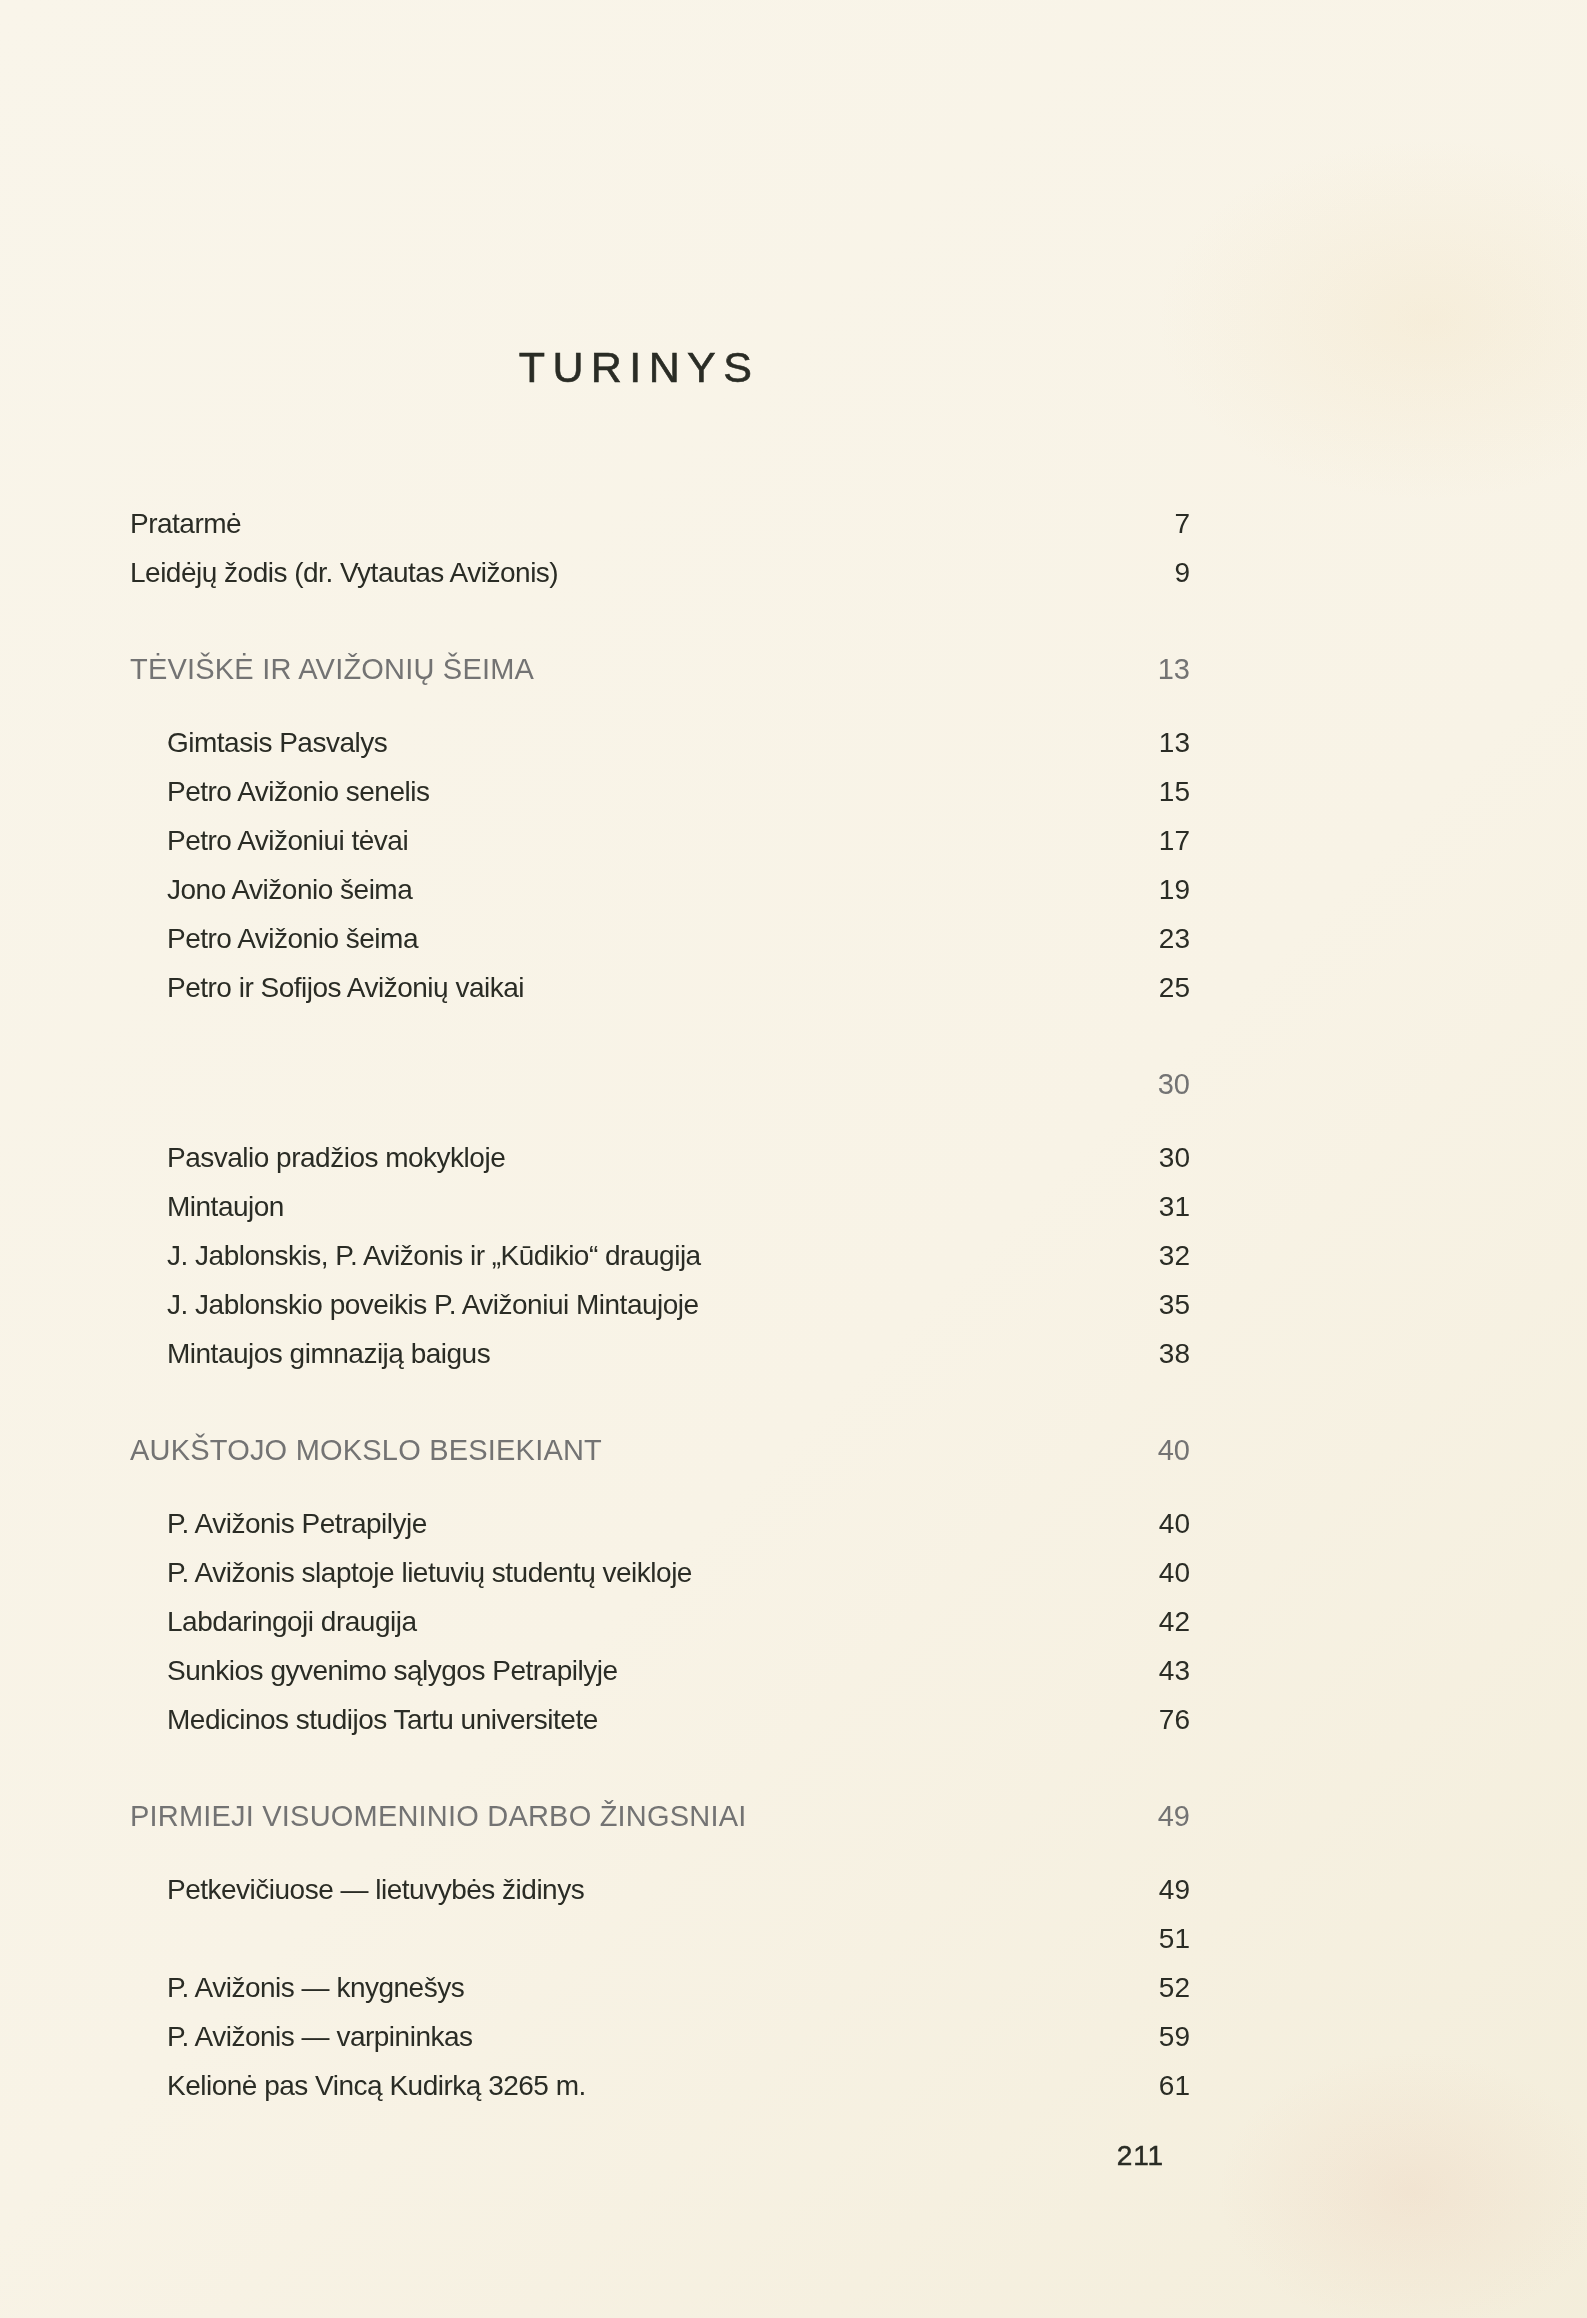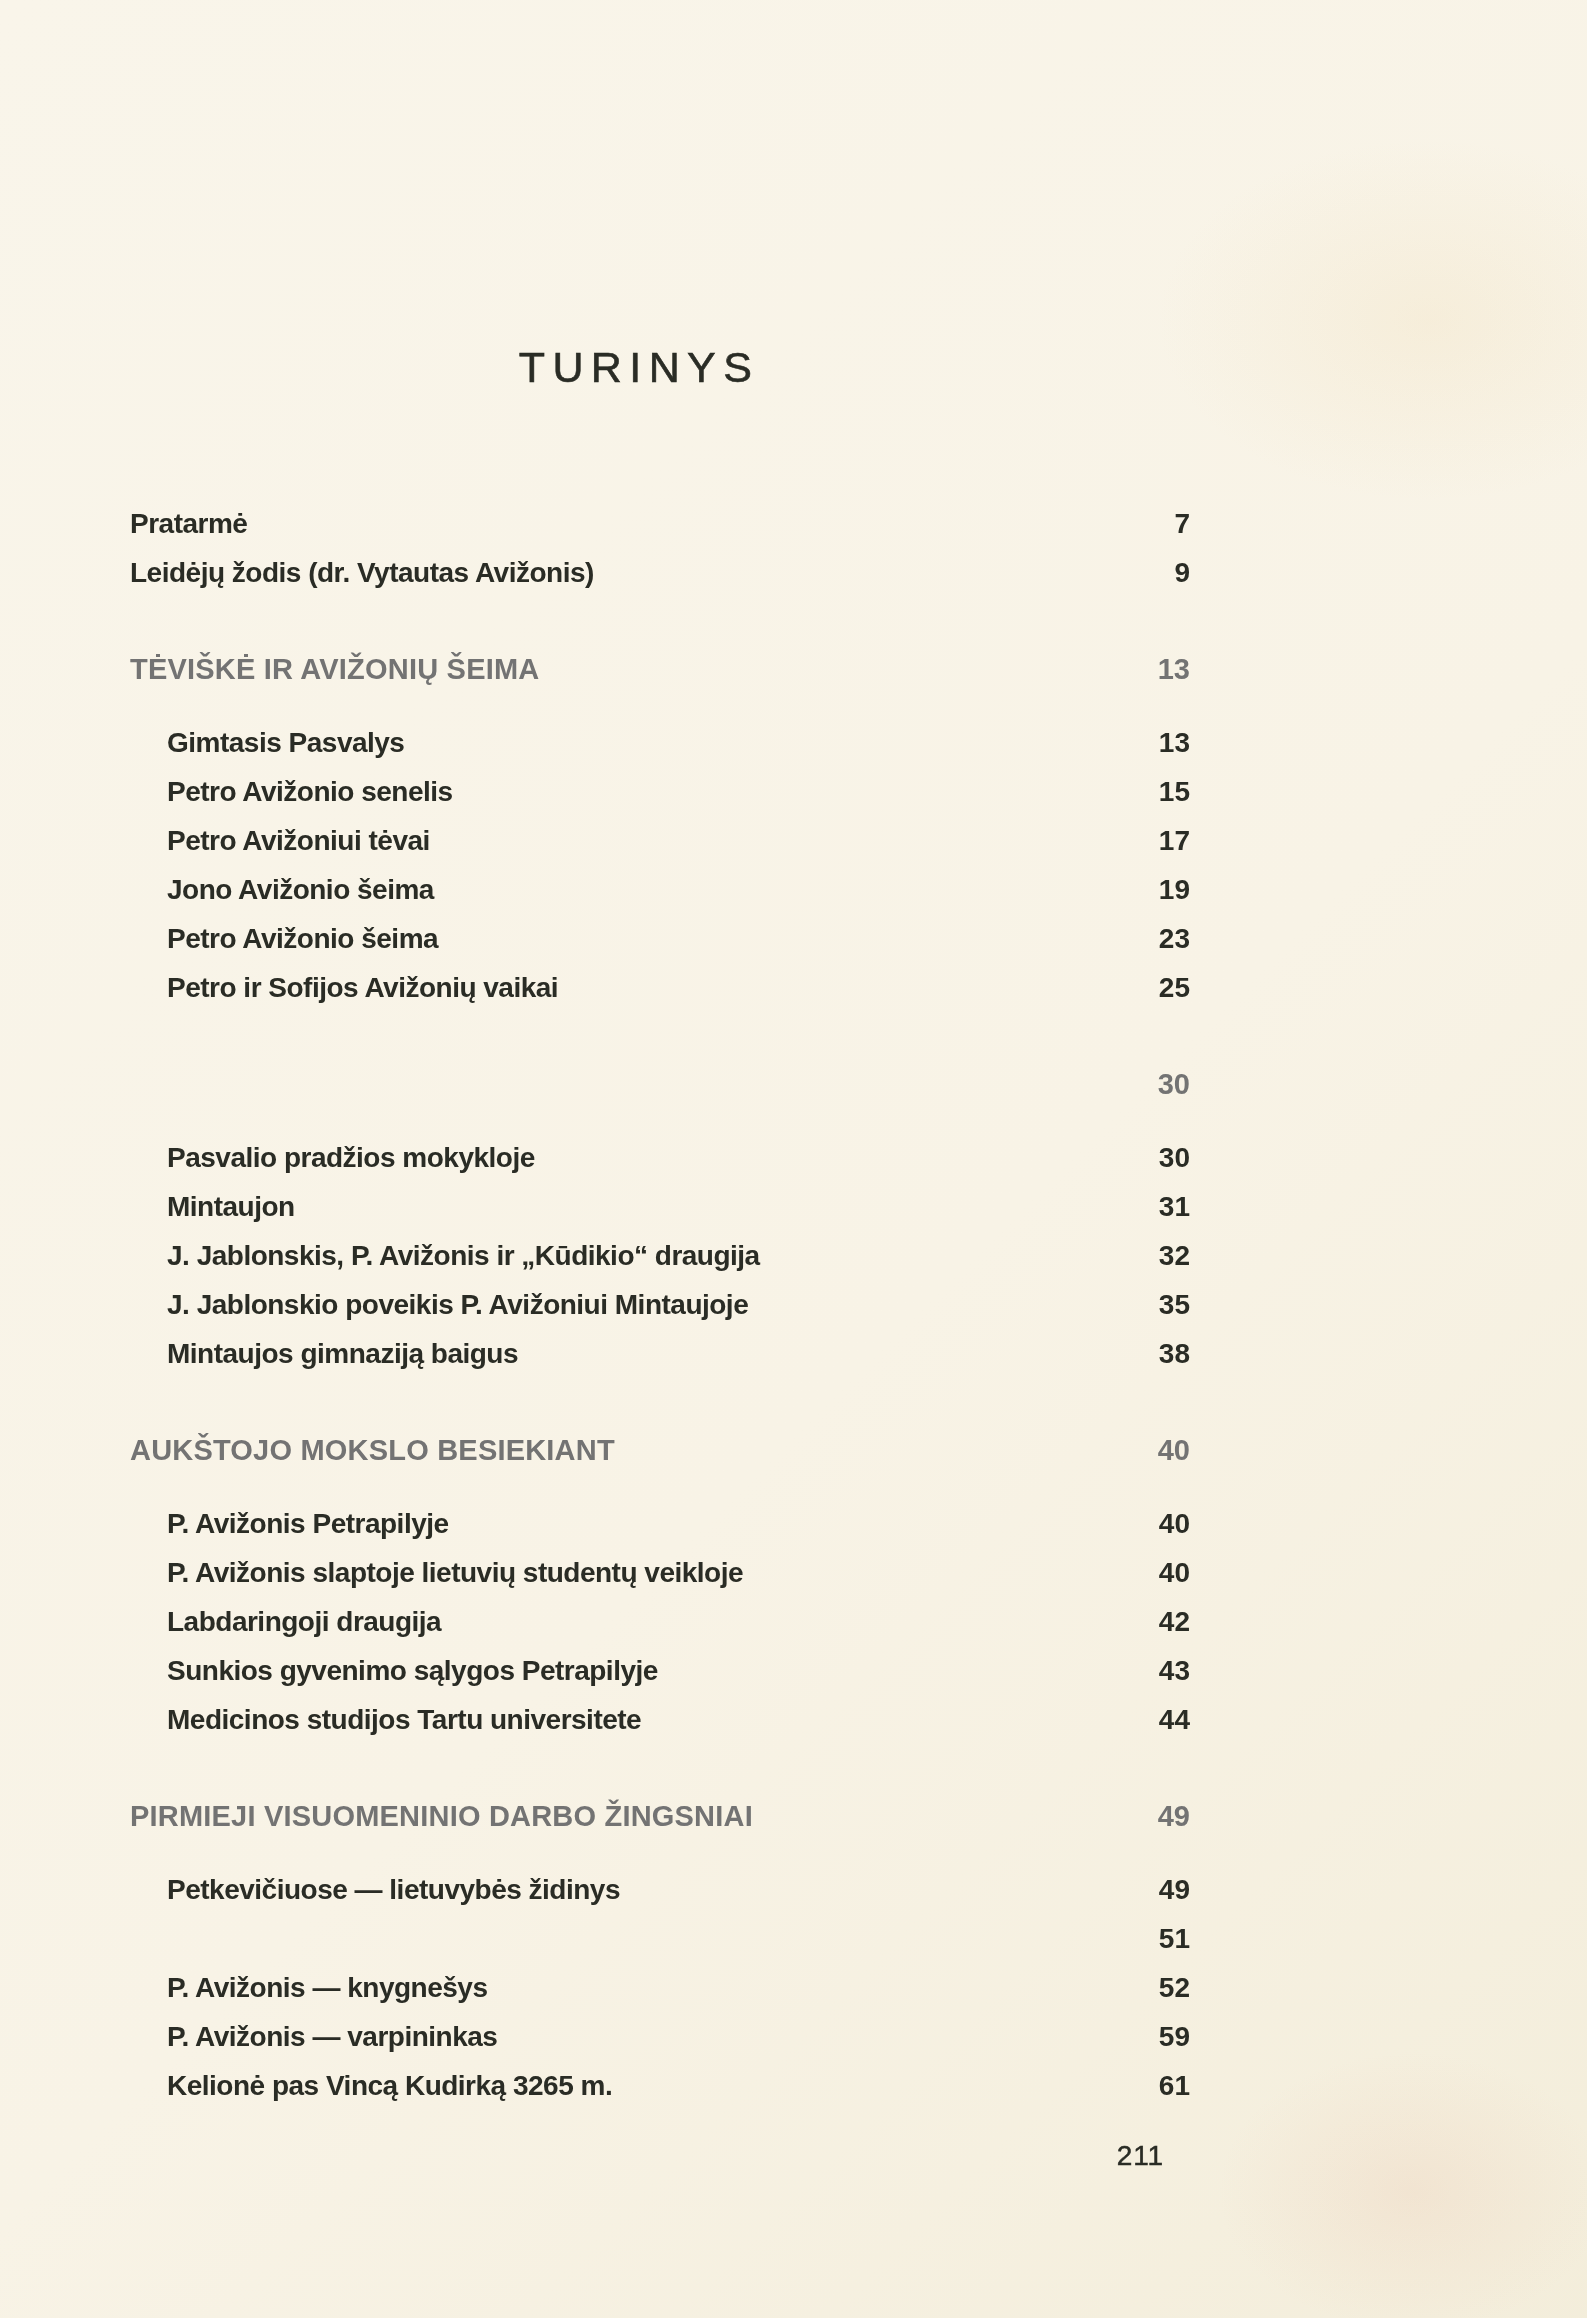--- a/index.html
+++ b/index.html
@@ -22,21 +22,21 @@
     display:block;height:45px;line-height:45px;
     font-size:43px;font-weight:400;letter-spacing:7.4px;
     -webkit-text-stroke:0.6px #2a2c25;
     text-align:center;position:relative;left:-21px;
     white-space:nowrap;
   }
   .toc{margin-top:109px;}
   .row{
     display:flex;align-items:center;
     height:49px;line-height:49px;
-    font-size:28px;font-weight:700;letter-spacing:-0.5px;
+    font-size:28px;font-weight:400;letter-spacing:-0.5px;
     white-space:nowrap;overflow:hidden;
   }
   .row-head{font-size:29px;letter-spacing:0.2px;color:#737373;}
   .lvl-sub{padding-left:37px;}
   .before-head{margin-top:48px;}
   .after-head{margin-top:24px;}
   .label{flex:0 0 auto;}
   .dots{
     flex:1 1 auto;display:block;margin:0 9.3px 0 12px;
     background-image:radial-gradient(circle at 3.2px 31px,#32332c 2.4px,rgba(50,51,44,0) 3px);
@@ -174,21 +174,21 @@
 
     <div class="row lvl-sub">
       <span class="label">Sunkios gyvenimo sąlygos Petrapilyje</span>
       <span class="dots"></span>
       <span class="pagenum">43</span>
     </div>
 
     <div class="row lvl-sub">
       <span class="label">Medicinos studijos Tartu universitete</span>
       <span class="dots"></span>
-      <span class="pagenum">44</span>
+      <span class="pagenum">76</span>
     </div>
 
 
     <div class="row row-head before-head">
       <span class="label">PIRMIEJI VISUOMENINIO DARBO ŽINGSNIAI</span>
       <span class="dots"></span>
       <span class="pagenum">49</span>
     </div>
 
     <div class="row lvl-sub after-head">

